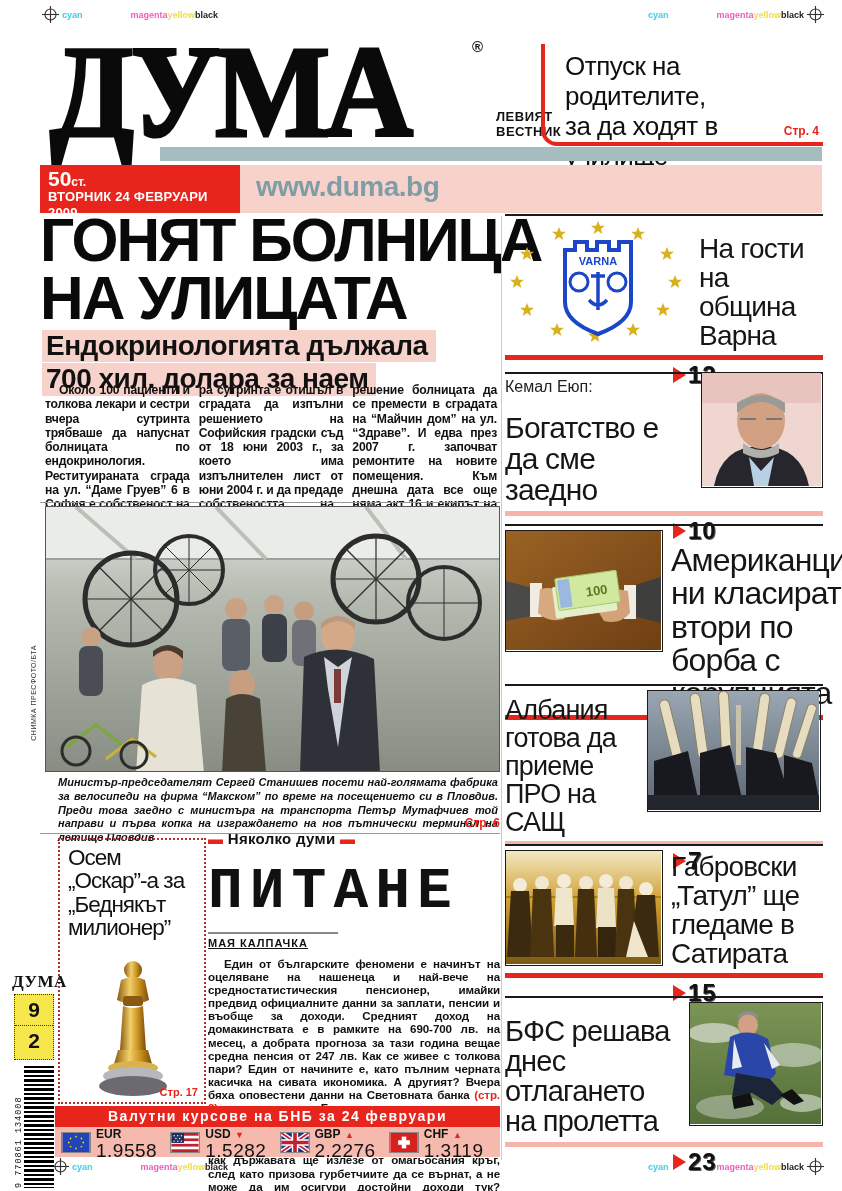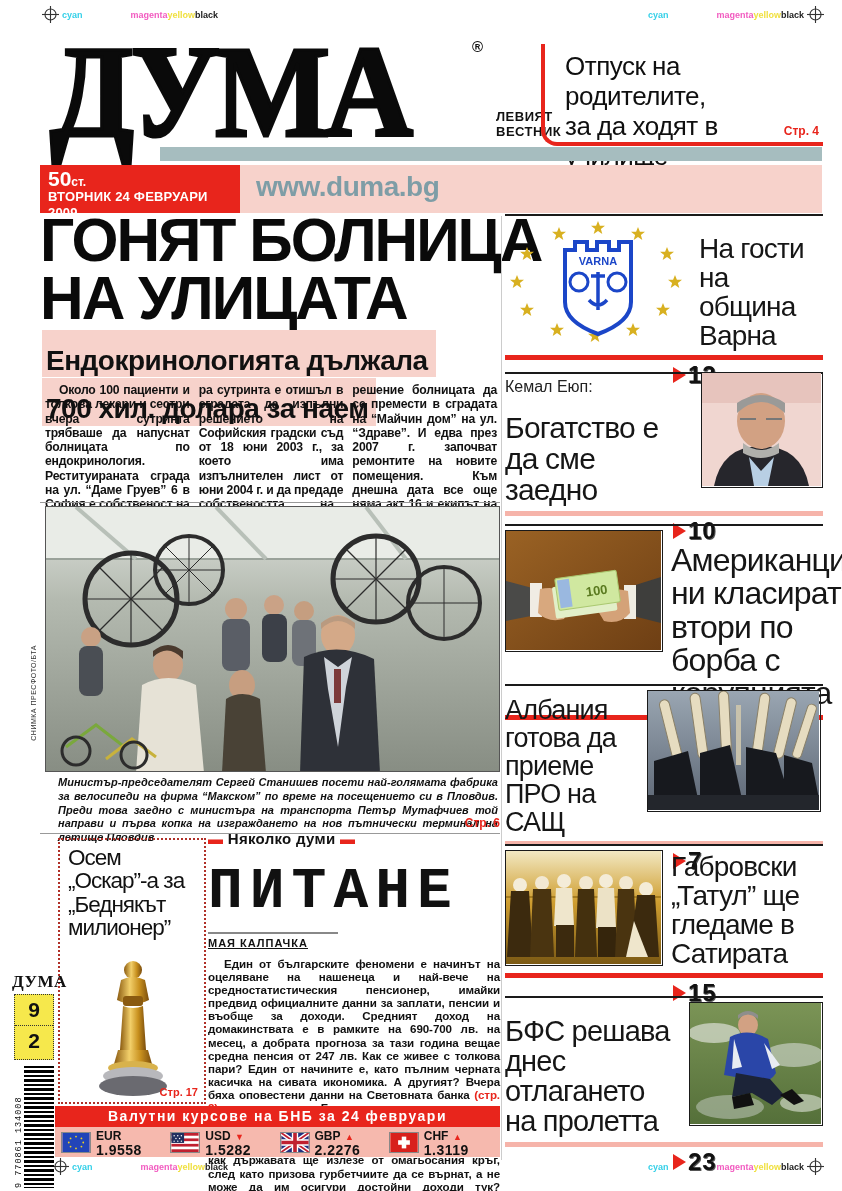--- a/index.html
+++ b/index.html
@@ -25,21 +25,21 @@
   .datebox { position:absolute; left:40px; top:165px; width:200px; height:48px; background:#e8251c; color:#fff; padding:3px 8px; }
   .datebox .price { font-size:21px; font-weight:bold; line-height:1; }
   .datebox .price small { font-size:12px; }
   .datebox .dl { font-size:13px; font-weight:bold; line-height:1.25; letter-spacing:.2px; }
   .webbar { position:absolute; left:240px; top:165px; width:582px; height:48px; background:#f7d2cb; }
   .weburl { position:absolute; left:16px; top:6px; font-size:28px; font-weight:bold; color:#7e9da6; letter-spacing:-.5px; }
 
   
   .headline { position:absolute; left:40px; top:212px; font-size:61px; font-weight:800; line-height:.95; letter-spacing:-2px; color:#0a0a0a; transform:scaleX(.99); transform-origin:left top; }
   .subhead { position:absolute; left:42px; top:330px; line-height:1.05; }
-  .subhead span { display:inline-block; background:#f7d2cb; font-size:28px; font-weight:bold; padding:16px 8px 2px 4px; margin-bottom:1px; letter-spacing:-.5px; }
+  .subhead span { display:inline-block; background:#f7d2cb; font-size:28px; font-weight:bold; padding:1px 8px 2px 4px; margin-bottom:1px; letter-spacing:-.5px; }
   .columns { position:absolute; left:45px; top:383px; width:452px; height:118px; display:flex; gap:9px; }
   .col { flex:1; font-size:12.2px; font-weight:600; line-height:1.17; text-align:justify; letter-spacing:-.2px; }
   .col .indent { display:inline-block; width:14px; }
   .jump-red { color:#e8251c; font-weight:bold; }
   .col3jump { display:block; text-align:right; font-size:12px; }
   .rule-under-cols { position:absolute; left:40px; top:502px; width:460px; border-top:1.5px solid #999; }
   .vert-divider { position:absolute; left:501px; top:216px; height:944px; border-left:1px solid #ccc; }
 
   
   .main-photo { position:absolute; left:45px; top:506px; width:455px; height:266px; border:1px solid #555; overflow:hidden; }
@@ -74,21 +74,21 @@
 
   
   .currency { position:absolute; left:55px; top:1106px; width:445px; }
   .cur-head { height:21px; background:#e8251c; color:#fff; font-size:14px; font-weight:bold; text-align:center; letter-spacing:1.5px; line-height:21px; }
   .cur-body { height:30px; background:#f6b9ae; display:flex; align-items:center; padding:0 6px; gap:4px; }
   .cur-item { flex:1; display:flex; align-items:center; gap:5px; }
   .cur-flag { width:30px; height:21px; border:1px solid #888; flex:none; }
   .cur-text { line-height:1; }
   .cur-code { font-size:12px; font-weight:800; }
   .cur-trend { font-size:9px; color:#e8251c; }
-  .cur-val { font-size:14px; font-weight:700; letter-spacing:.5px; }
+  .cur-val { font-size:19px; font-weight:400; letter-spacing:.5px; }
 
   
   .sb-block { position:absolute; left:505px; width:318px; border-top:2px solid #1a1a1a; padding-top:4px; }
   .sb-content { display:flex; gap:8px; align-items:flex-start; }
   .sb-title { font-size:28px; line-height:1.04; letter-spacing:-.8px; color:#161616; }
   .sb-kicker { font-size:16px; color:#222; margin-bottom:8px; }
   .sb-rule { height:5px; margin-top:5px; }
   .rule-red { background:#e8251c; } .rule-pink { background:#f6b4aa; }
   .sb-pagemark { display:flex; align-items:center; gap:2px; margin:2px 0 0 168px; height:26px; }
   .sb-tri { width:0; height:0; border-left:13px solid #e8251c; border-top:8px solid transparent; border-bottom:8px solid transparent; }

